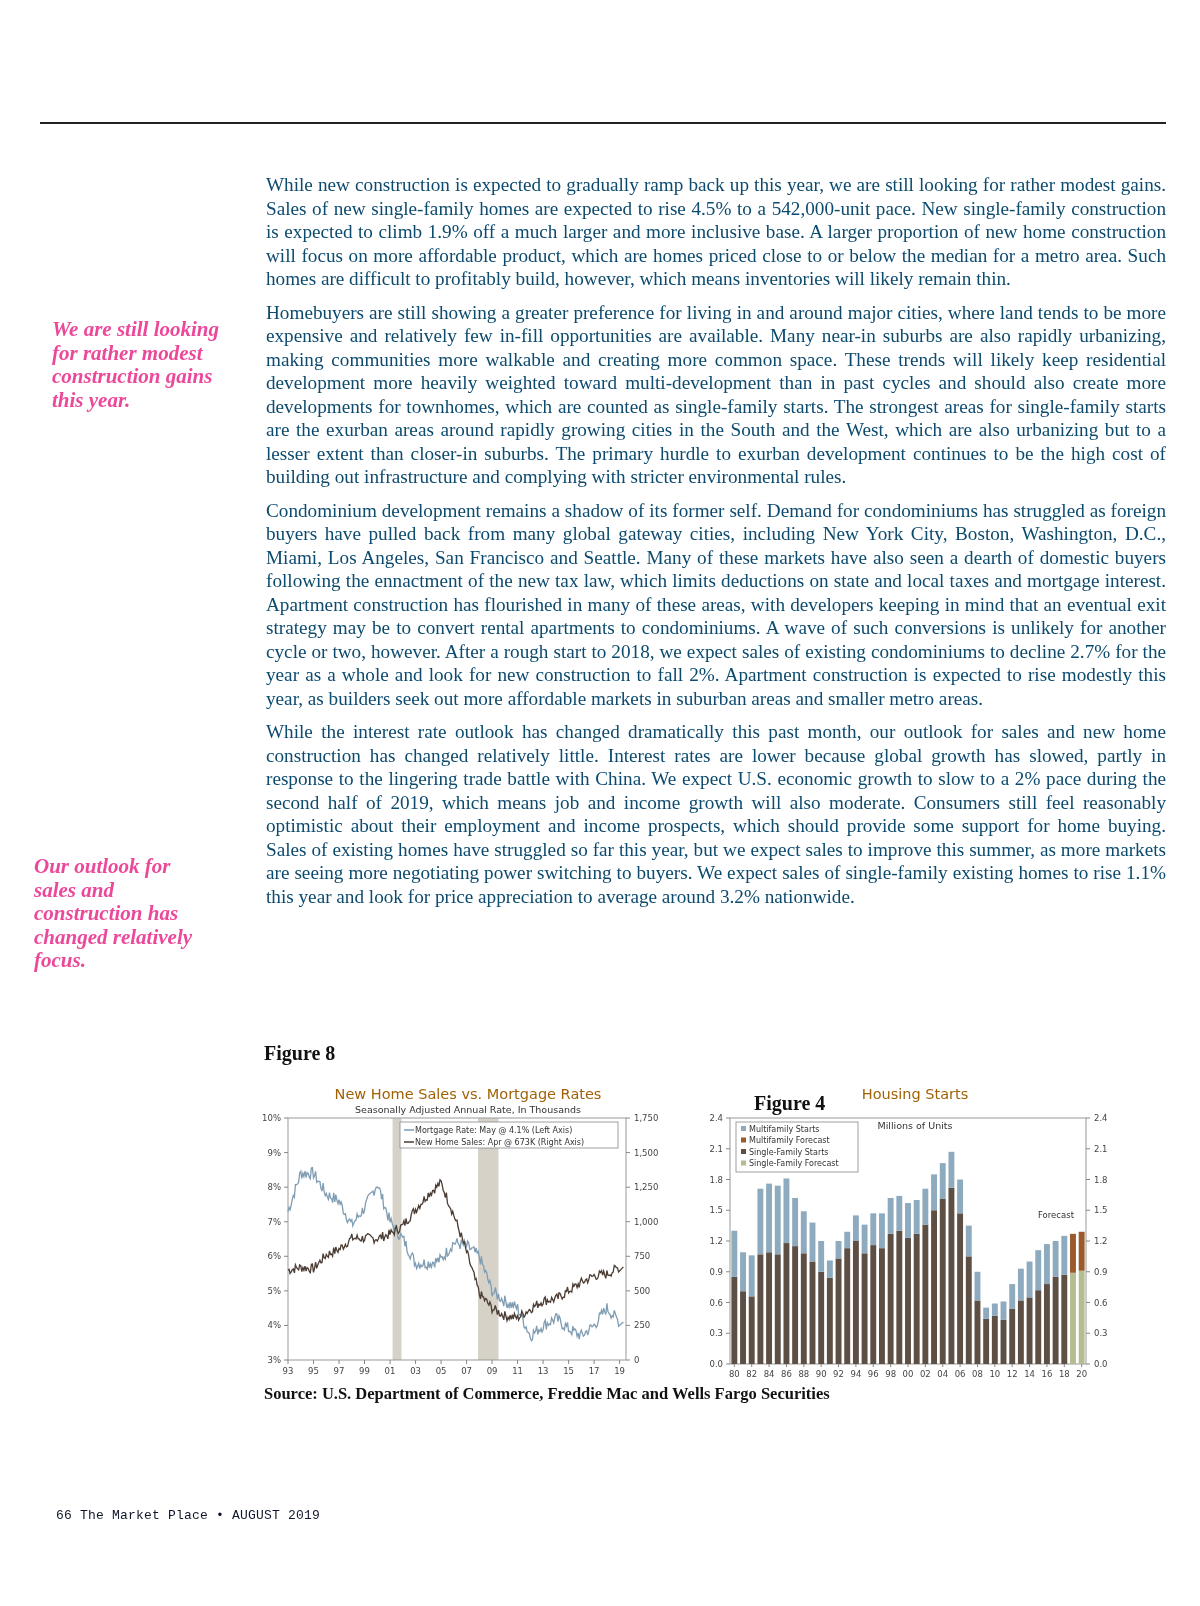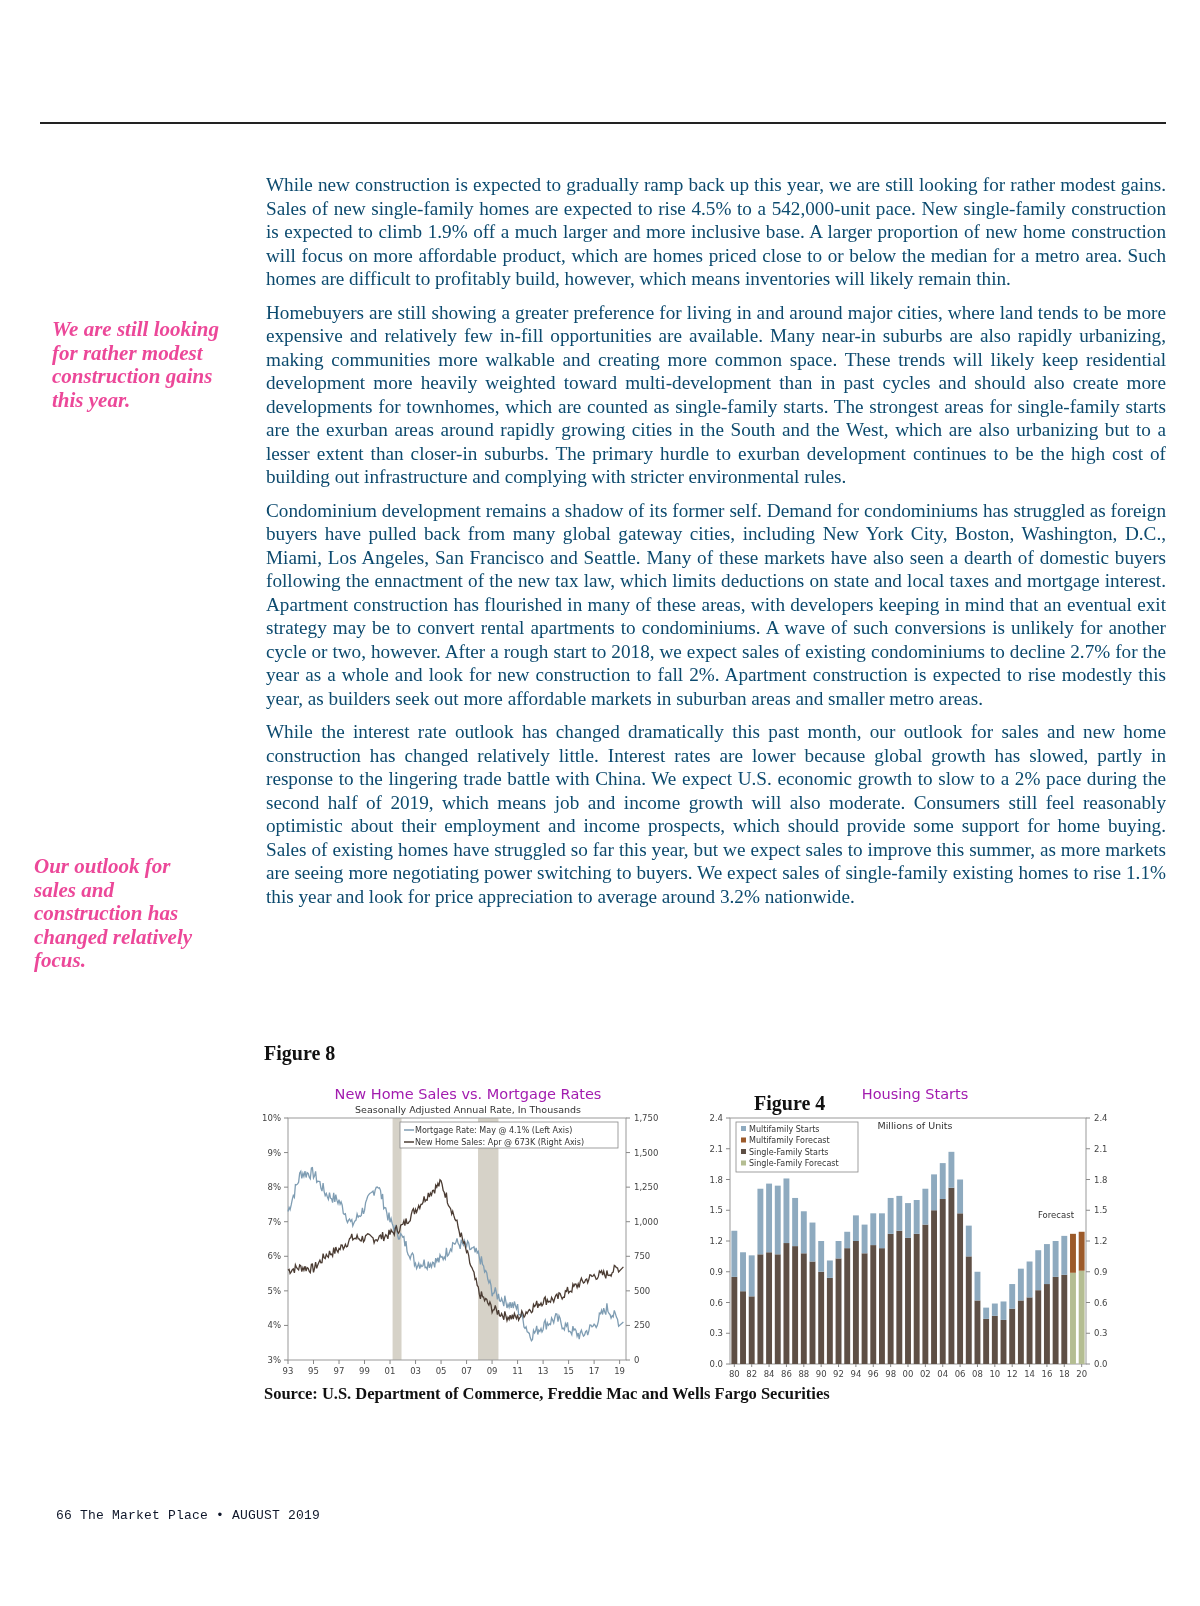--- a/index.html
+++ b/index.html
@@ -11,21 +11,21 @@
 
   .sidenote { position: absolute; font-family: "Liberation Serif", serif; font-style: italic; font-weight: bold; font-size: 21px; line-height: 23.5px; color: #ec4899; }
 
   .main { position: absolute; left: 266px; top: 165px; width: 900px; }
   .main h1 { margin: 0 0 2px 0; font-family: "Liberation Serif", serif; font-weight: bold; font-size: 23.5px; line-height: 28px; color: #111; }
   .main p { margin: 8px 0 10px 0; font-family: "Liberation Serif", serif; font-size: 19.2px; line-height: 23.5px; text-align: justify; color: #0c4a6e; }
 
   .fig-label { position: absolute; font-family: "Liberation Serif", serif; font-weight: bold; font-size: 20px; color: #111; }
 
   .chart { position: absolute; font-family: "DejaVu Sans", sans-serif; color: #333; }
-  .chart .title { position: absolute; width: 100%; text-align: center; font-size: 14.5px; color: #a21caf; }
+  .chart .title { position: absolute; width: 100%; text-align: center; font-size: 14.5px; color: #a16207; }
   .chart .subtitle { position: absolute; width: 100%; text-align: center; font-size: 9.5px; color: #333; }
   .chart svg text { font-family: "DejaVu Sans", sans-serif; }
 
   .source { position: absolute; left: 264px; top: 1384px; font-family: "Liberation Serif", serif; font-weight: bold; font-size: 16.5px; color: #111; }
   .footer { position: absolute; left: 56px; top: 1508px; font-family: Liberation Mono, monospace; font-size: 13px; color: #0f172a; letter-spacing: 0.2px; }
 </style>
 </head>
 <body>
 
 <div class="header">

